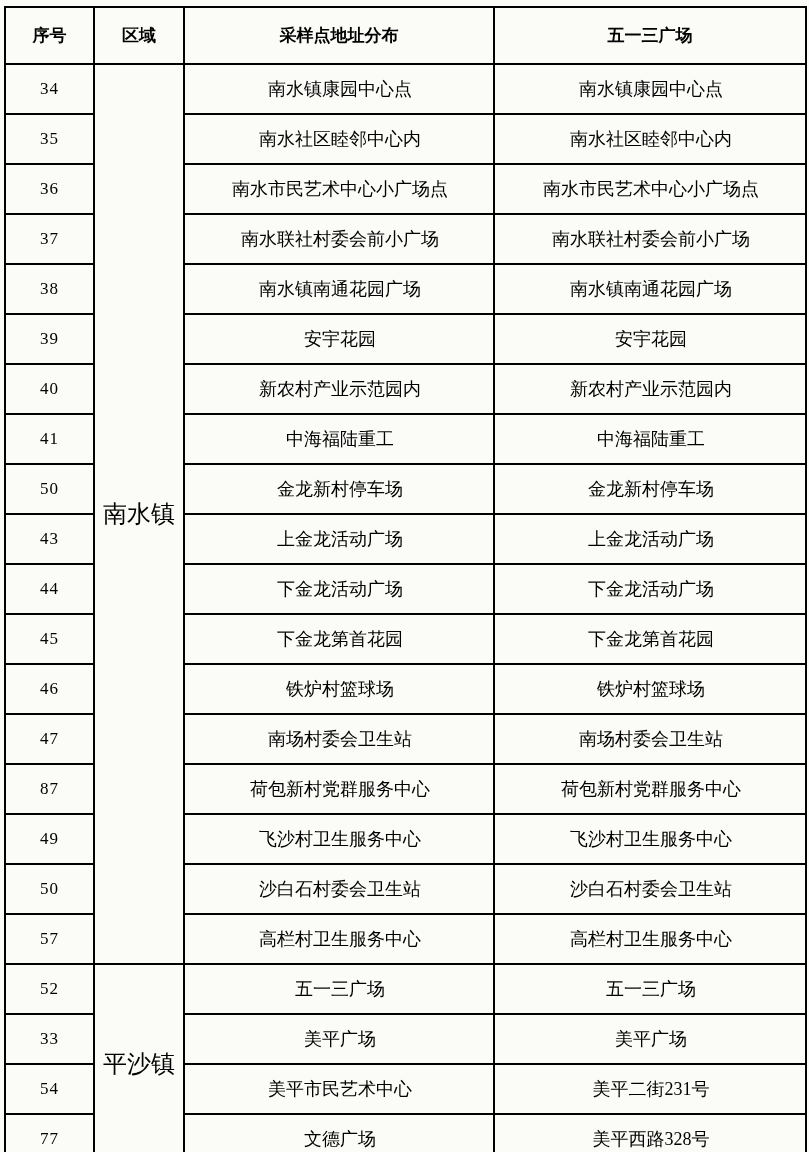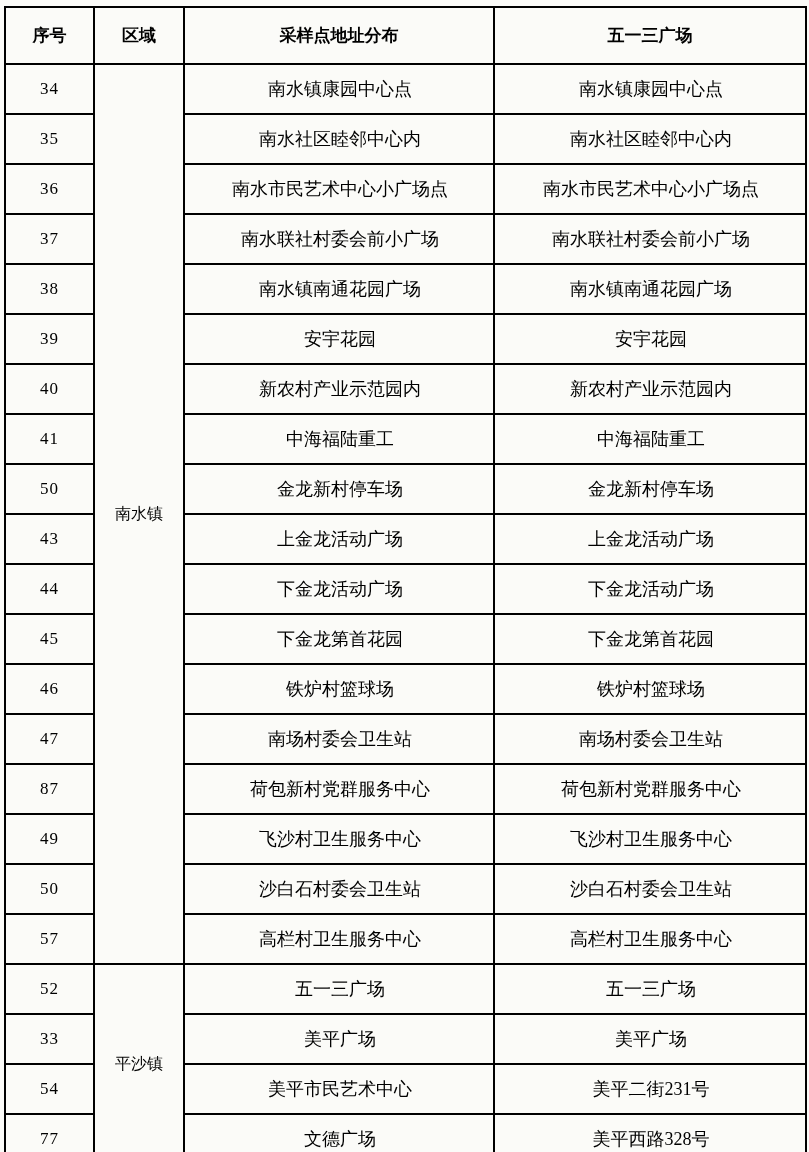--- a/index.html
+++ b/index.html
@@ -48,21 +48,21 @@
     font-size: 18px;
   }
   td.num {
     text-align: center;
     font-size: 17px;
     letter-spacing: 1px;
     margin-left: 18px;
   }
   td.region {
     text-align: center;
-    font-size: 16px;
+    font-size: 24px;
   }
   td.site, td.addr {
     text-align: center;
     padding-left: 2px;
   }
 </style>
 </head>
 <body>
 
 <div class="page">

